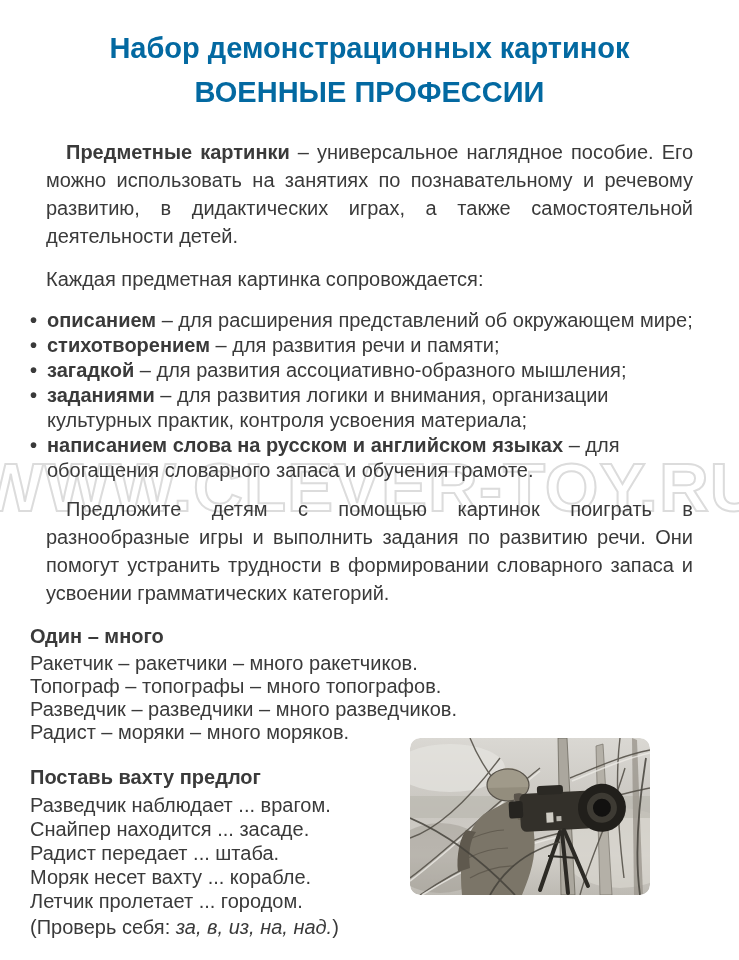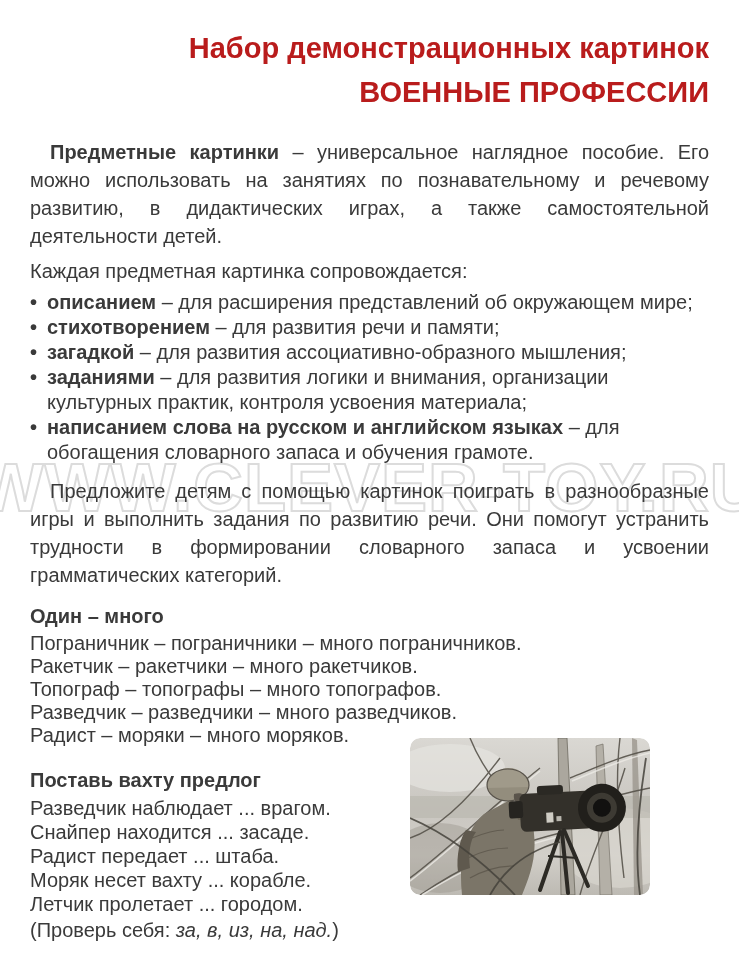--- a/index.html
+++ b/index.html
@@ -25,29 +25,29 @@
     font-size:69px;font-weight:bold;
     letter-spacing:1px;
     white-space:nowrap;
     color:transparent;
     -webkit-text-stroke:2px #dcdcdc;
     z-index:0;
     user-select:none;
   }
   .content{position:relative;z-index:1;}
   .title1,.title2{
-    text-align:right;
+    text-align:center;
     font-weight:bold;
     font-size:29px;
     line-height:36px;
-    color:#b91c1c;
+    color:#0369a1;
   }
   .title2{margin-top:8px;}
   .para{
-    margin:0;
+    margin:16px;
     font-size:20px;
     line-height:28px;
   }
   .intro{margin-top:28px;}
   .justify{text-align:justify;}
   .indent{text-indent:20px;}
   .accompany-heading{margin-top:8px;line-height:26px;}
   ul.bullets{
     list-style:none;
     margin:6px 0 0 0;
@@ -122,21 +122,20 @@
       <li class="bullet-item"><span class="blt">•</span><b>стихотворением</b><span> – для развития речи и памяти;</span></li>
       <li class="bullet-item"><span class="blt">•</span><b>загадкой</b><span> – для развития ассоциативно-образного мышления;</span></li>
       <li class="bullet-item"><span class="blt">•</span><b>заданиями</b><span> – для развития логики и внимания, организации культурных практик, контроля усвоения материала;</span></li>
       <li class="bullet-item"><span class="blt">•</span><b>написанием слова на русском и английском языках</b><span> – для обогащения словарного запаса и обучения грамоте.</span></li>
     </ul>
 
     <p class="para suggest justify indent">Предложите детям с помощью картинок поиграть в разнообразные игры и выполнить задания по развитию речи. Они помогут устранить трудности в формировании словарного запаса и усвоении грамматических категорий.</p>
 
     <h3 class="sec">Один – много</h3>
     <div class="lines one-many">
-      <div class="line">Пограничник – пограничники – много пограничников.</div>
       <div class="line">Ракетчик – ракетчики – много ракетчиков.</div>
       <div class="line">Топограф – топографы – много топографов.</div>
       <div class="line">Разведчик – разведчики – много разведчиков.</div>
       <div class="line">Радист – моряки – много моряков.</div>
     </div>
 
     <div class="bottom-left">
       <h3 class="sec">Поставь вахту предлог</h3>
       <div class="lines">
         <div class="line">Разведчик наблюдает ... врагом.</div>

